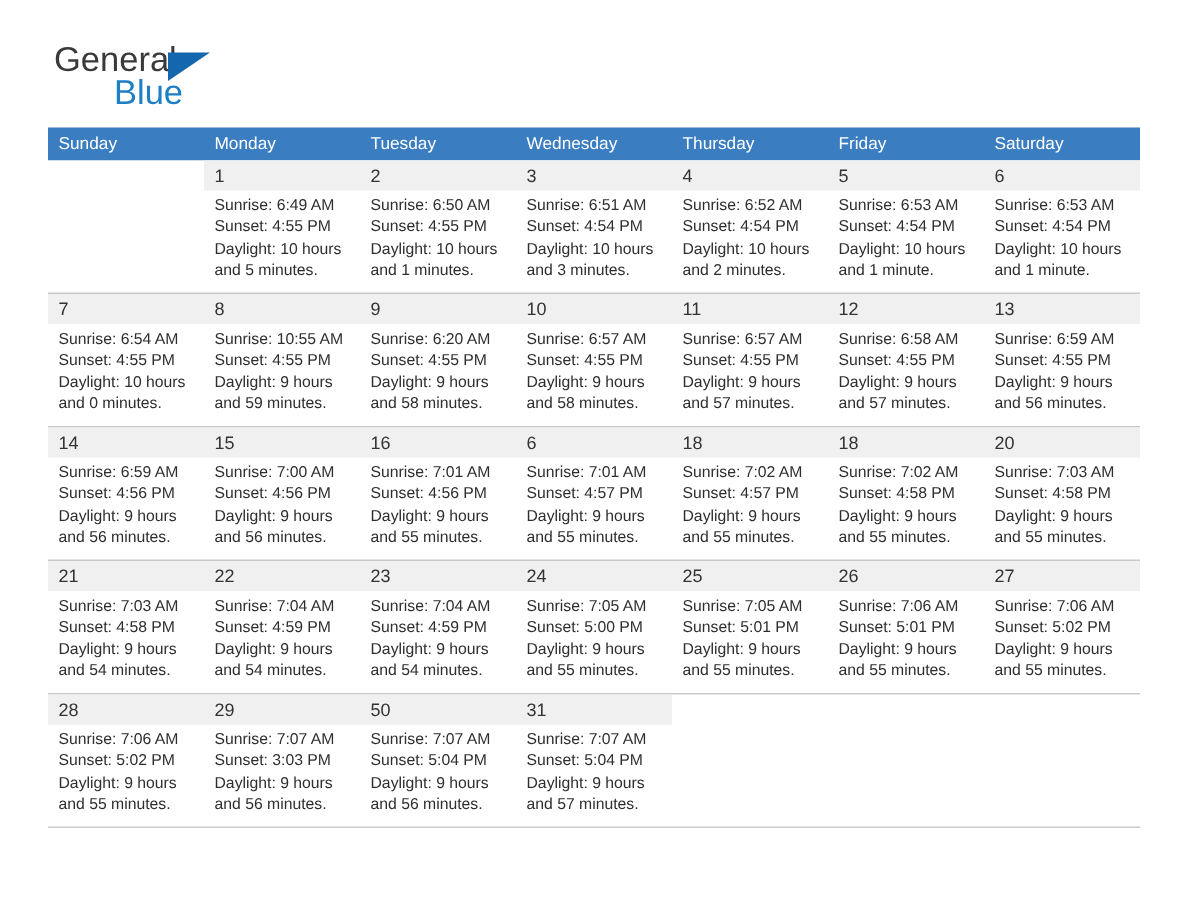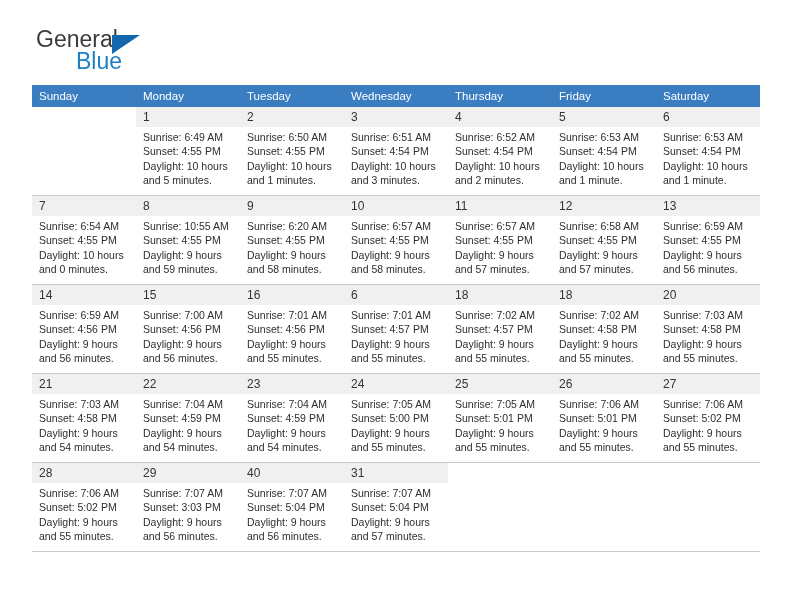--- a/index.html
+++ b/index.html
@@ -498,21 +498,21 @@
             <div class="daylines">
               <div>Sunrise: 7:07 AM</div>
               <div>Sunset: 3:03 PM</div>
               <div>Daylight: 9 hours</div>
               <div>and 56 minutes.</div>
             </div>
           </div>
         </td>
         <td>
           <div class="cell-inner">
-            <div class="daynum">40</div>
+            <div class="daynum">50</div>
             <div class="daylines">
               <div>Sunrise: 7:07 AM</div>
               <div>Sunset: 5:04 PM</div>
               <div>Daylight: 9 hours</div>
               <div>and 56 minutes.</div>
             </div>
           </div>
         </td>
         <td>
           <div class="cell-inner">

